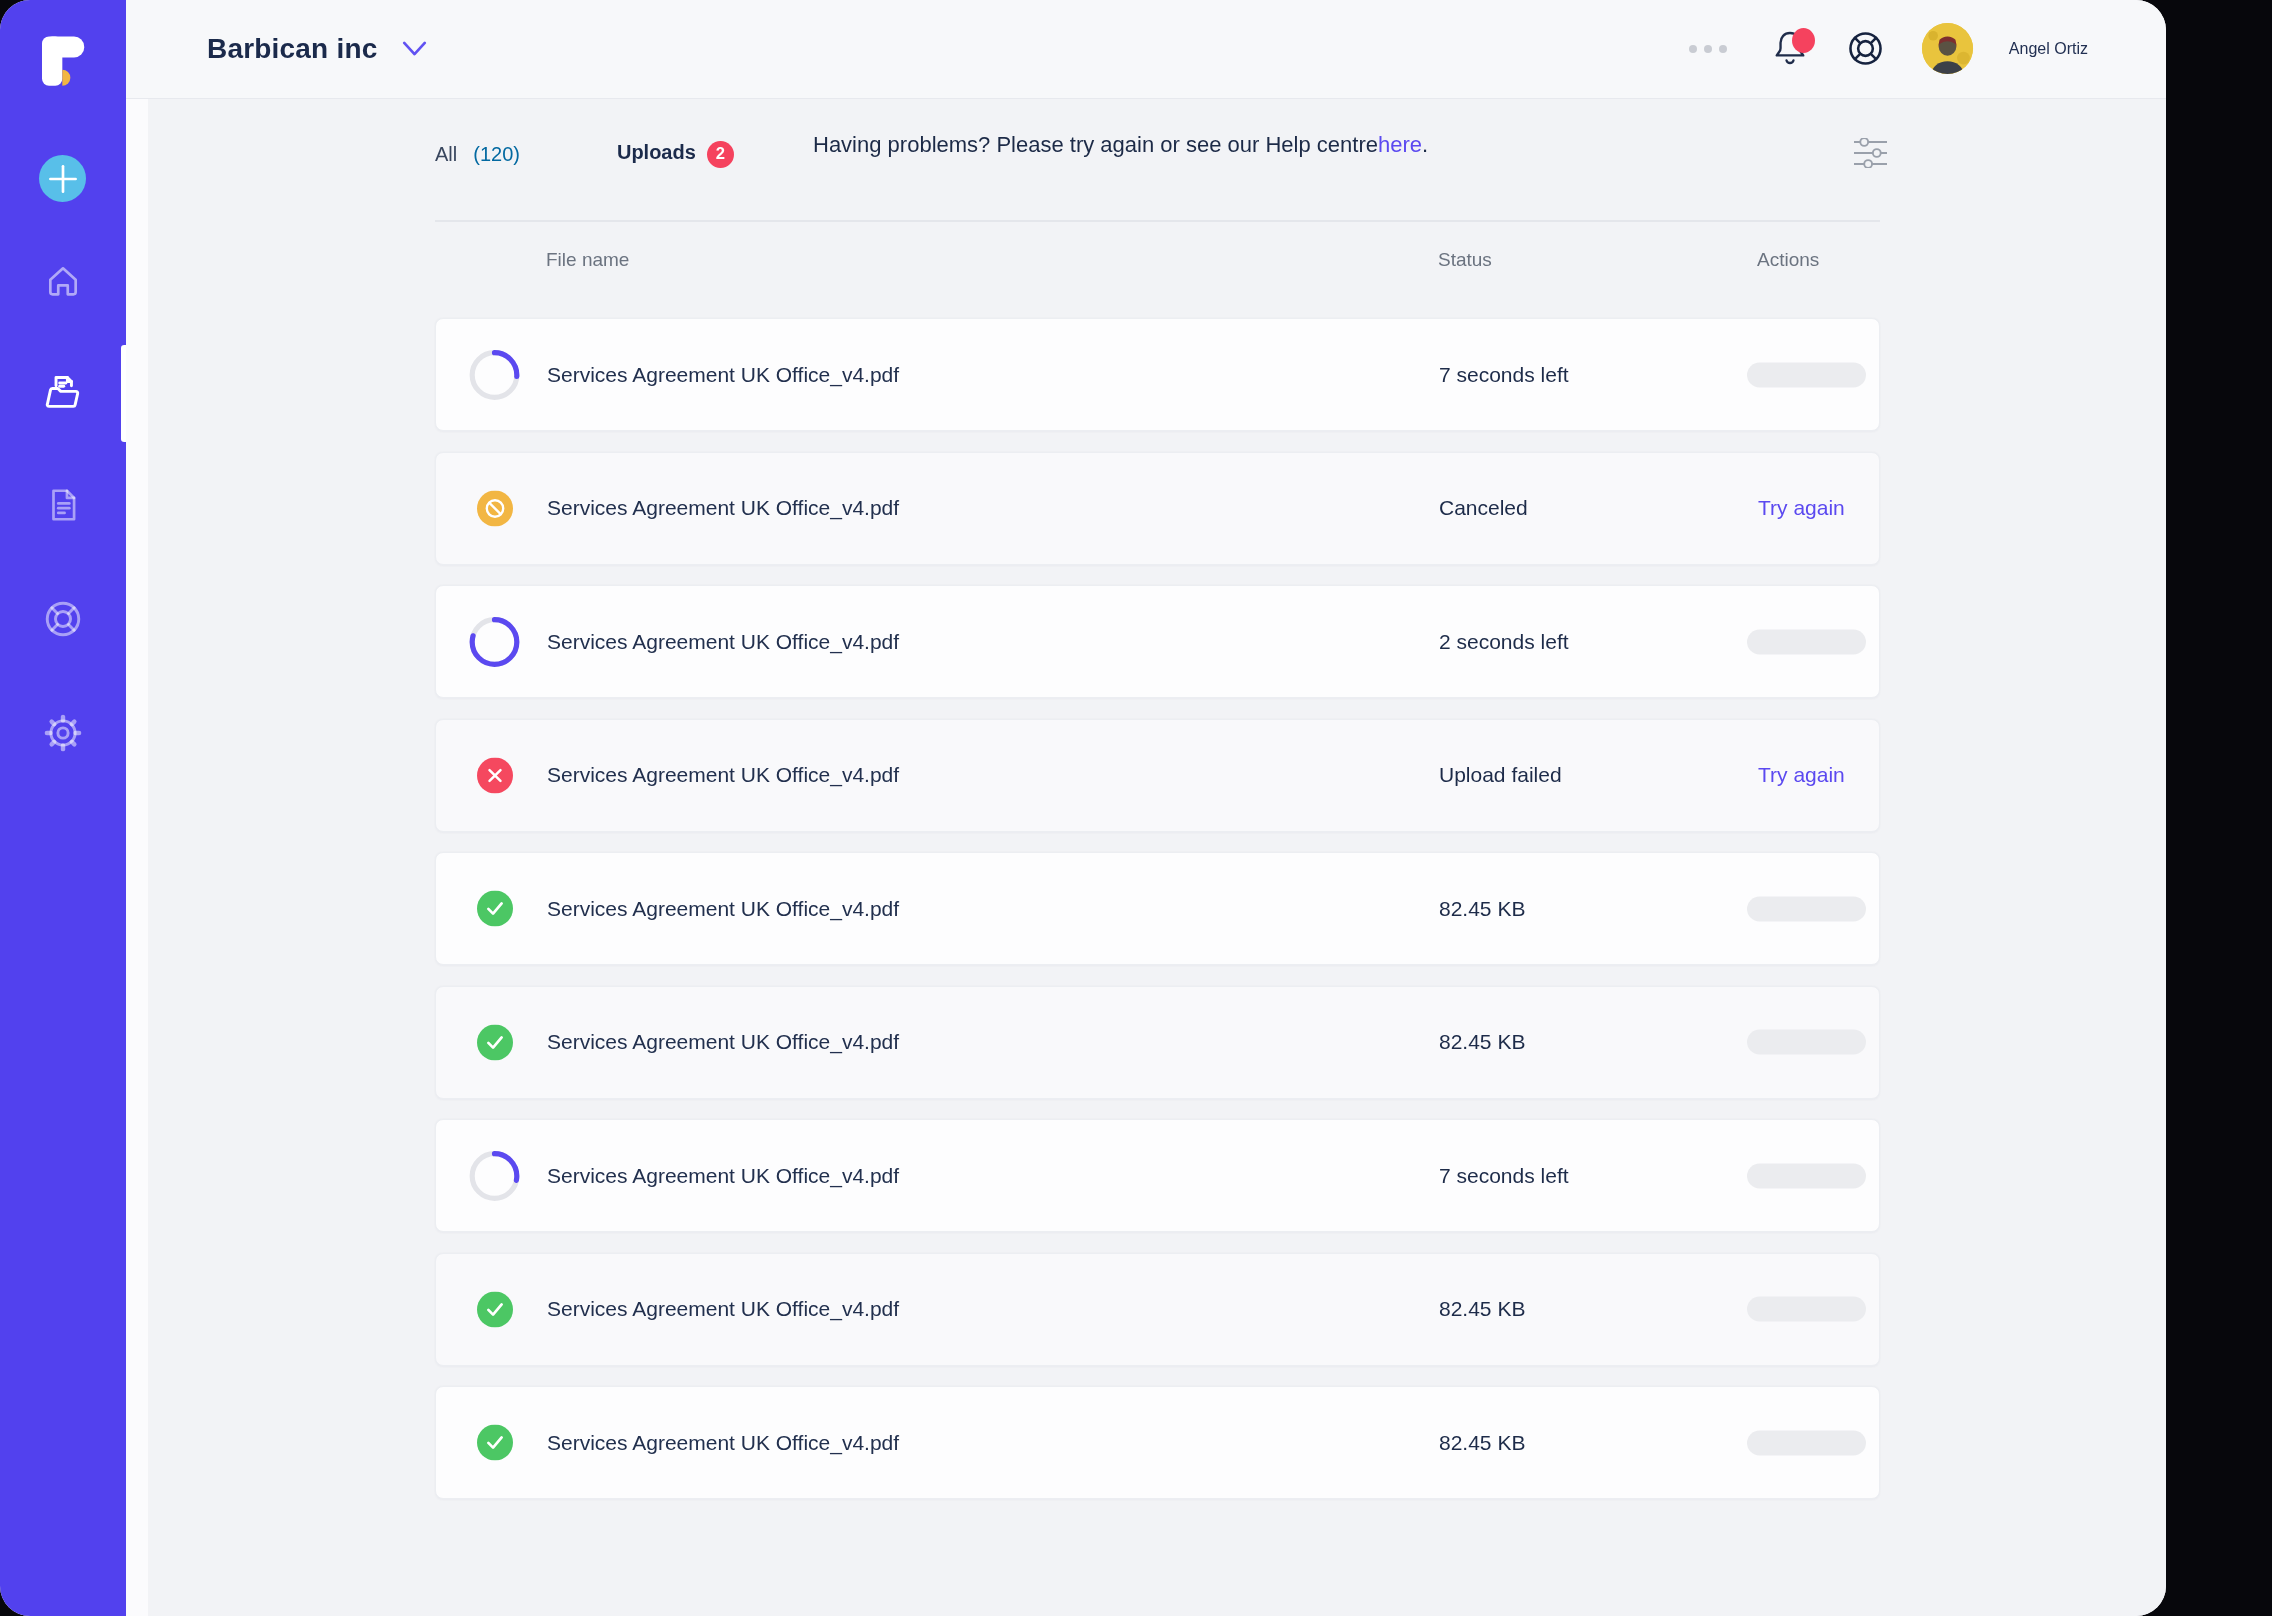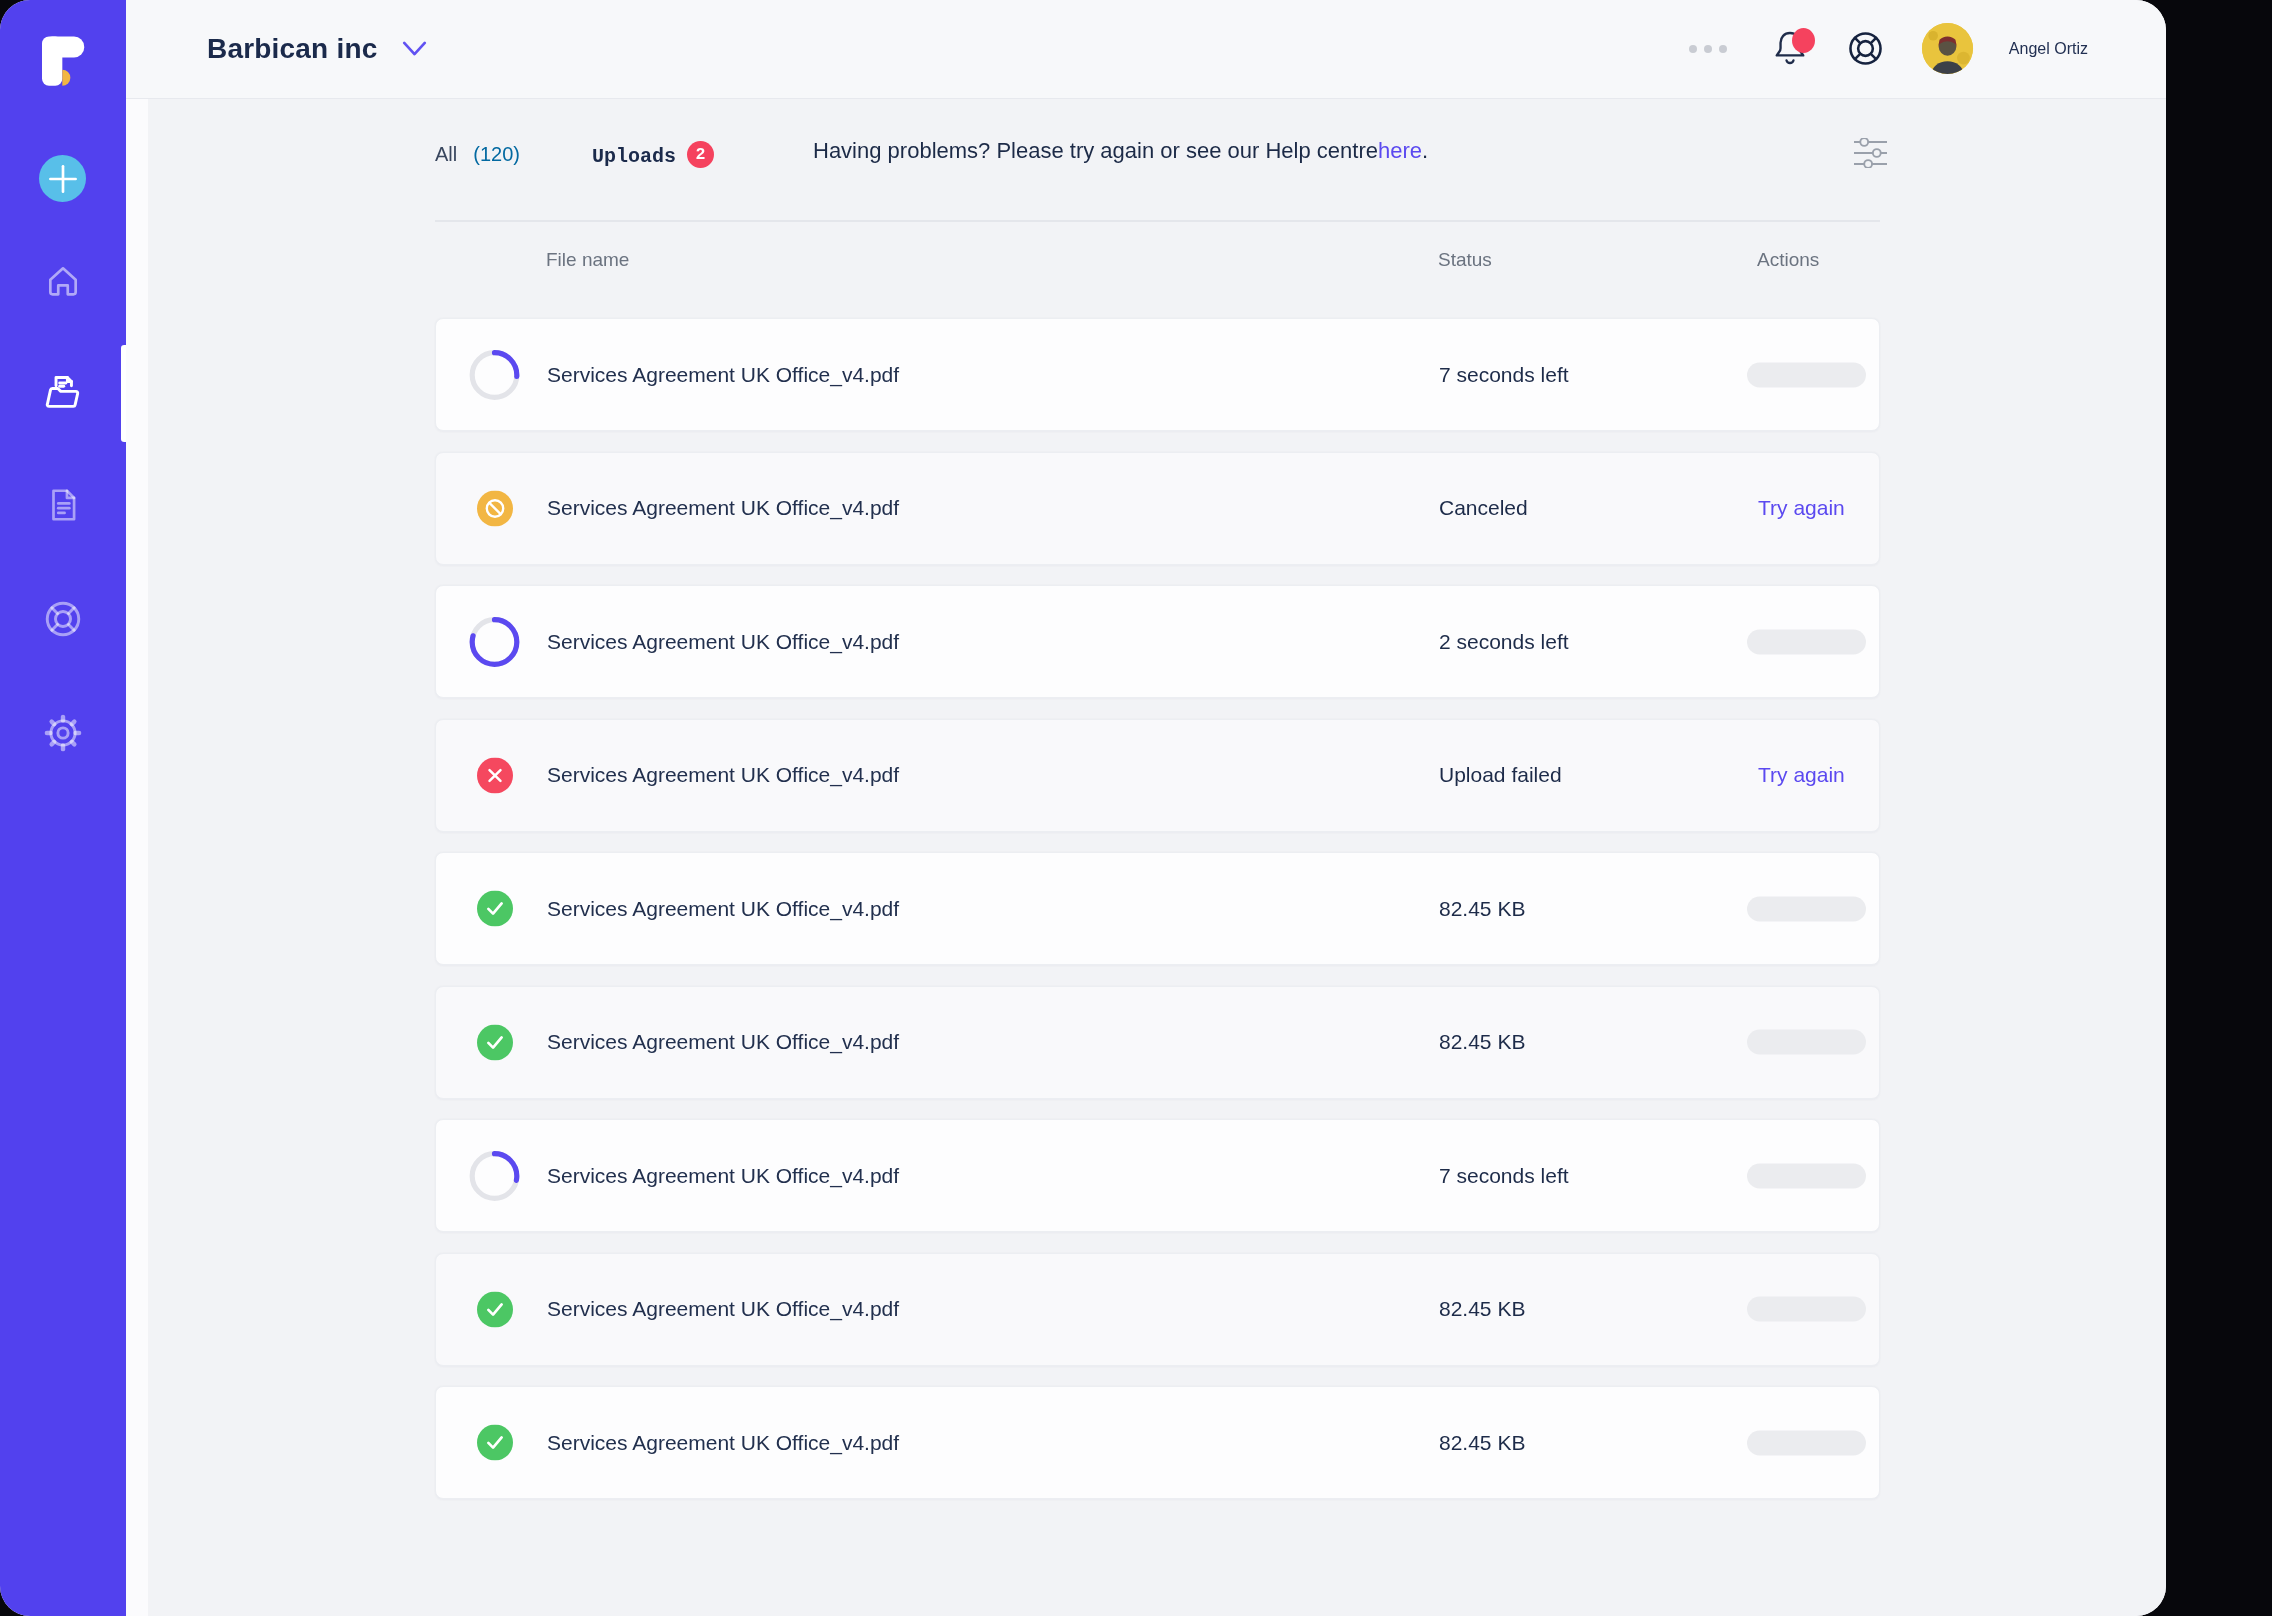--- a/index.html
+++ b/index.html
@@ -57,27 +57,27 @@
   .user-name{font-size:16px;color:#223052;font-weight:500;cursor:pointer;}
 
   
   .main{position:absolute;left:126px;right:0;top:99px;bottom:0;background:var(--content-bg,#f2f3f6);}
   .gutter{position:absolute;left:0;top:0;bottom:0;width:22px;background:#fbfbfd;}
 
   .tabs-row{position:absolute;left:309px;top:33px;height:44px;display:flex;align-items:center;}
   .tab-all{display:flex;gap:16px;align-items:center;cursor:pointer;font-size:20px;}
   .tab-all .lbl{color:#39465e;font-weight:500;}
   .tab-all .cnt{color:#0369a1;}
-  .tab-uploads{display:flex;gap:11px;align-items:flex-end;cursor:pointer;margin-left:72px;font-family:Liberation Mono, monospace;}
+  .tab-uploads{display:flex;gap:11px;align-items:flex-start;cursor:pointer;margin-left:97px;}
   .tab-uploads .lbl{font-size:20px;font-weight:700;color:var(--text-dark,#1b2a4b);}
   .badge{
     min-width:27px;height:27px;border-radius:13.4px;background:var(--badge-red,#f5425e);
     color:#fff;font-size:16.6px;font-weight:700;display:flex;align-items:center;justify-content:center;
   }
-  .banner{position:absolute;left:687px;top:21px;height:44px;display:flex;align-items:flex-end;font-size:22px;color:#1c2a47;}
+  .banner{position:absolute;left:687px;top:33px;height:44px;display:flex;align-items:flex-start;font-size:22px;color:#1c2a47;}
   .banner a{color:var(--link,#5b49f0);text-decoration:none;cursor:pointer;}
   .filter-btn{position:absolute;right:279px;top:39px;cursor:pointer;}
 
   .tabs-divider{position:absolute;left:309px;right:286px;top:121px;height:1.6px;background:#e4e6eb;}
 
   .thead{position:absolute;left:309px;right:286px;top:144px;height:32px;font-size:19px;color:#6b7380;}
   .th{position:absolute;top:6.3px;}
   .th-file{left:111px;}
   .th-status{left:1003px;}
   .th-actions{left:1322px;}

